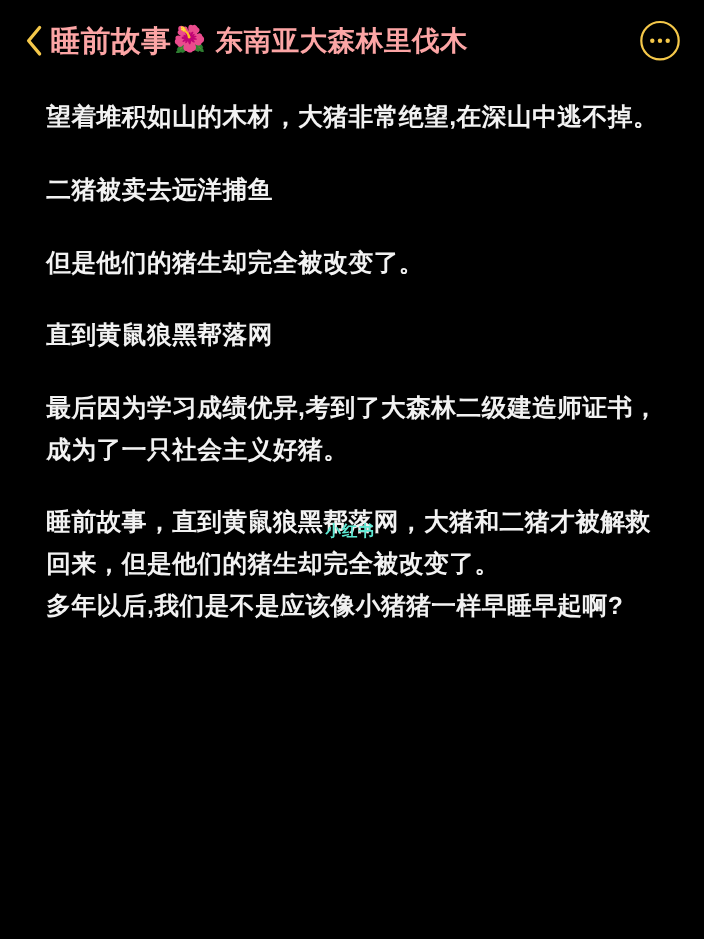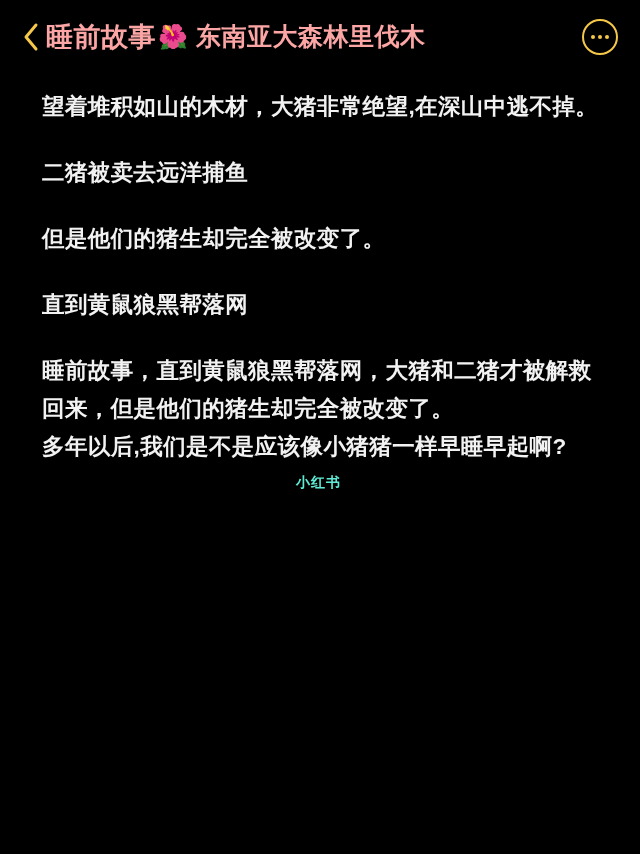--- a/index.html
+++ b/index.html
@@ -158,19 +158,20 @@
       <i></i>
       <i></i>
     </div>
   </div>
 
   <div class="content">
     <p class="para">望着堆积如山的木材，大猪非常绝望,在深山中逃不掉。</p>
     <p class="para">二猪被卖去远洋捕鱼</p>
     <p class="para">但是他们的猪生却完全被改变了。</p>
     <p class="para">直到黄鼠狼黑帮落网</p>
+    <p class="para">最后因为学习成绩优异,考到了大森林二级建造师证书，成为了一只社会主义好猪。</p>
     <p class="para tight">睡前故事，直到黄鼠狼黑帮落网，大猪和二猪才被解救回来，但是他们的猪生却完全被改变了。</p>
     <p class="para">多年以后,我们是不是应该像小猪猪一样早睡早起啊?</p>
 
     <div class="watermark">小红书</div>
   </div>
 
 </div>
 
 </body></html>

